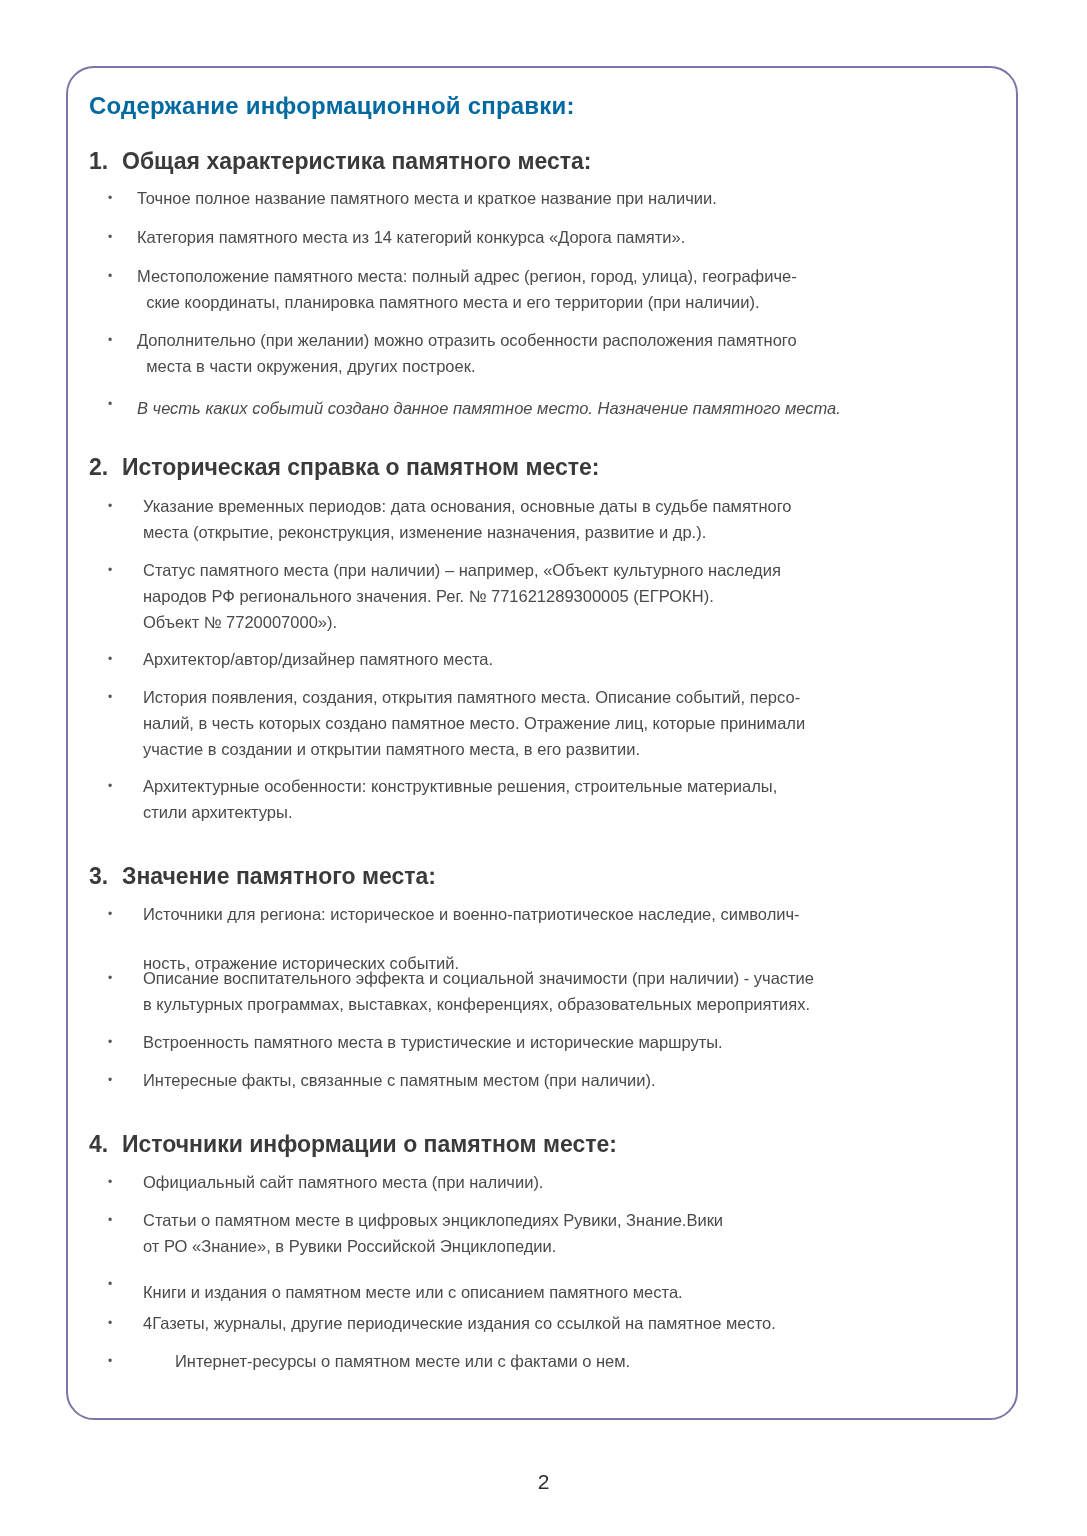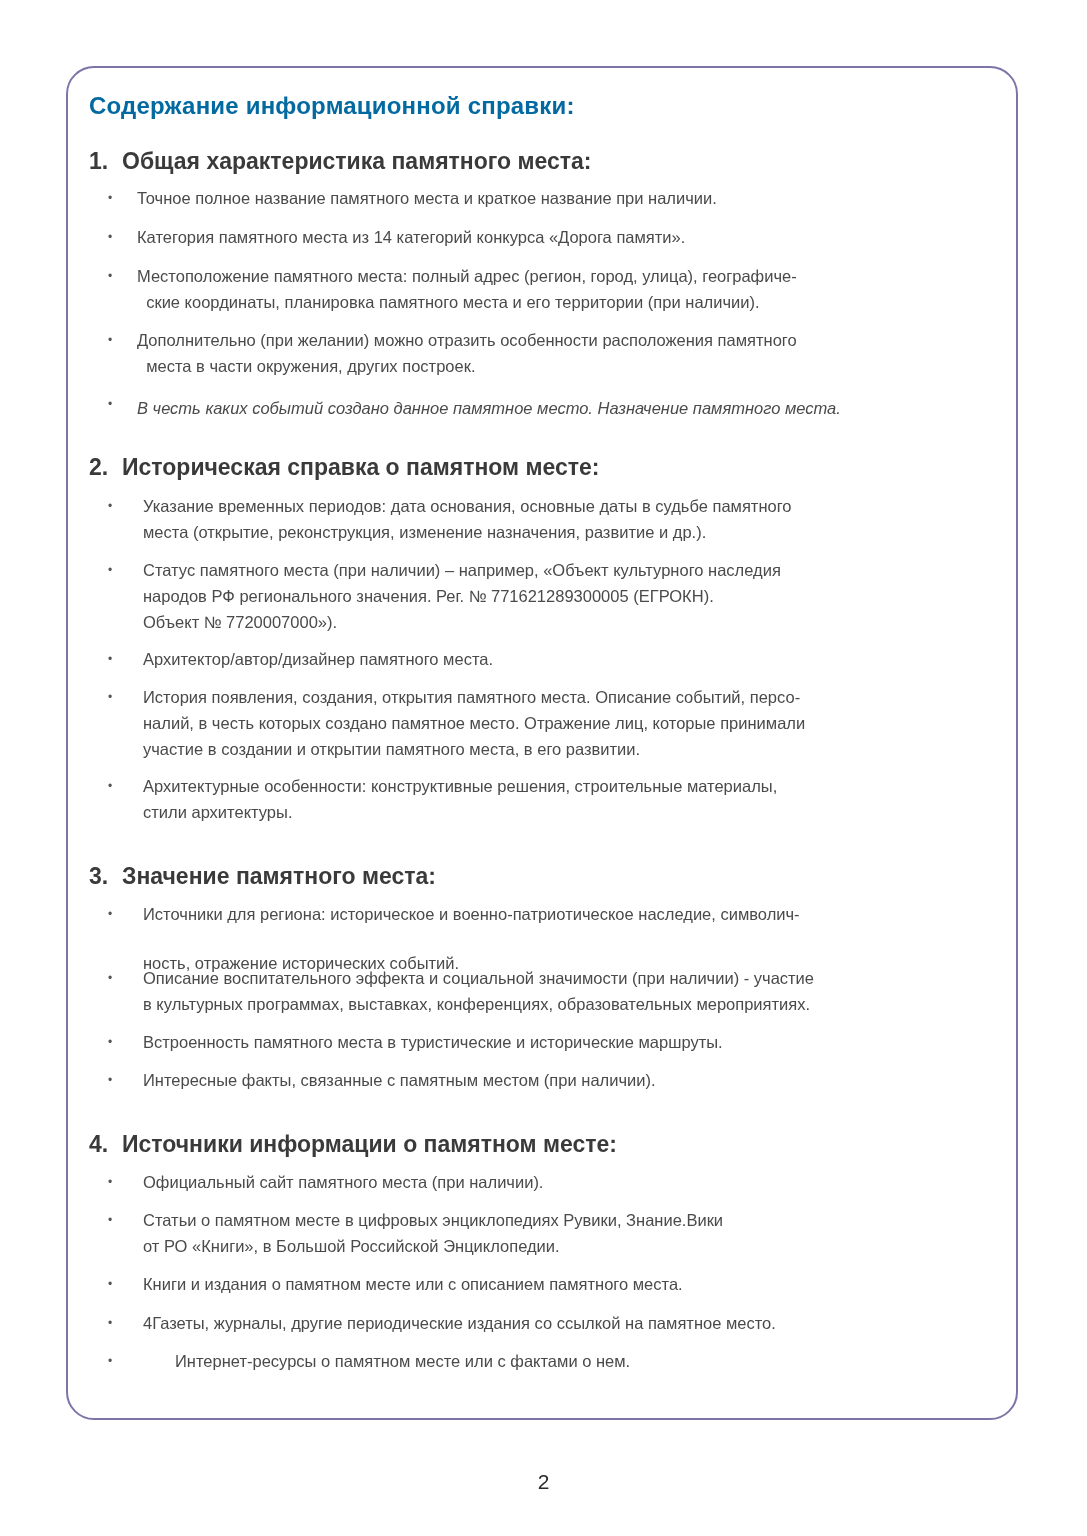--- a/index.html
+++ b/index.html
@@ -158,25 +158,25 @@
       <span class="text" style="top: 0px;">Интересные факты, связанные с памятным местом (при наличии).</span>
     </div>
     <h2 class="section-heading" style="top: 1131px;"><span class="num">4.</span><span>Источники информации о памятном месте:</span></h2>
     <div class="bullet-item s2" style="top: 1169px; height: 26px;">
       <span class="dot">•</span>
       <span class="text" style="top: 0px;">Официальный сайт памятного места (при наличии).</span>
     </div>
     <div class="bullet-item s2" style="top: 1207px; height: 52px;">
       <span class="dot">•</span>
       <span class="text" style="top: 0px;">Статьи о памятном месте в цифровых энциклопедиях Рувики, Знание.Вики</span>
-      <span class="text" style="top: 26px;">от РО «Книги», в Большой Российской Энциклопедии.</span>
+      <span class="text" style="top: 26px;">от РО «Знание», в Рувики Российской Энциклопедии.</span>
     </div>
     <div class="bullet-item s2" style="top: 1271px; height: 26px;">
       <span class="dot">•</span>
-      <span class="text" style="top: 0px;">Книги и издания о памятном месте или с описанием памятного места.</span>
+      <span class="text" style="top: 8px;">Книги и издания о памятном месте или с описанием памятного места.</span>
     </div>
     <div class="bullet-item s2" style="top: 1310px; height: 26px;">
       <span class="dot">•</span>
       <span class="text" style="top: 0px;">4Газеты, журналы, другие периодические издания со ссылкой на памятное место.</span>
     </div>
     <div class="bullet-item s2" style="top: 1348px; height: 26px;">
       <span class="dot">•</span>
       <span class="text" style="top: 0px; margin-left: 32px;">Интернет-ресурсы о памятном месте или с фактами о нем.</span>
     </div>
   </div>

